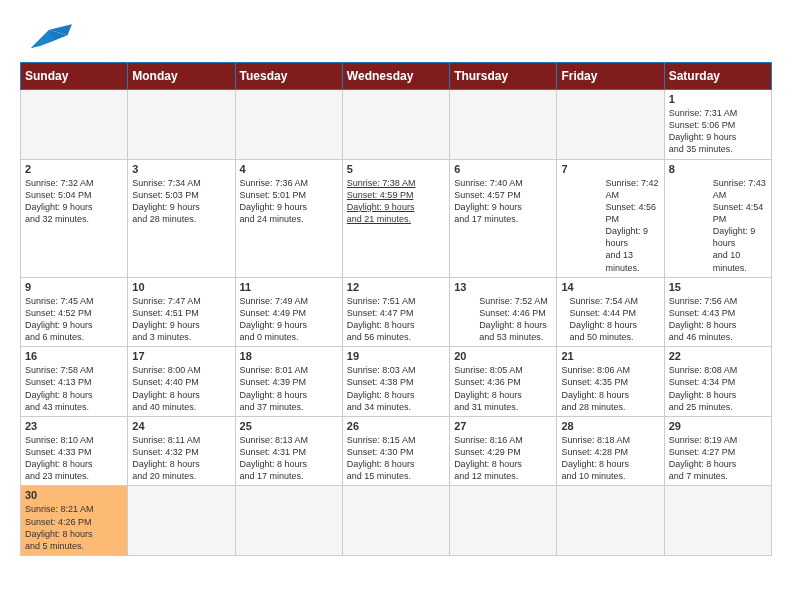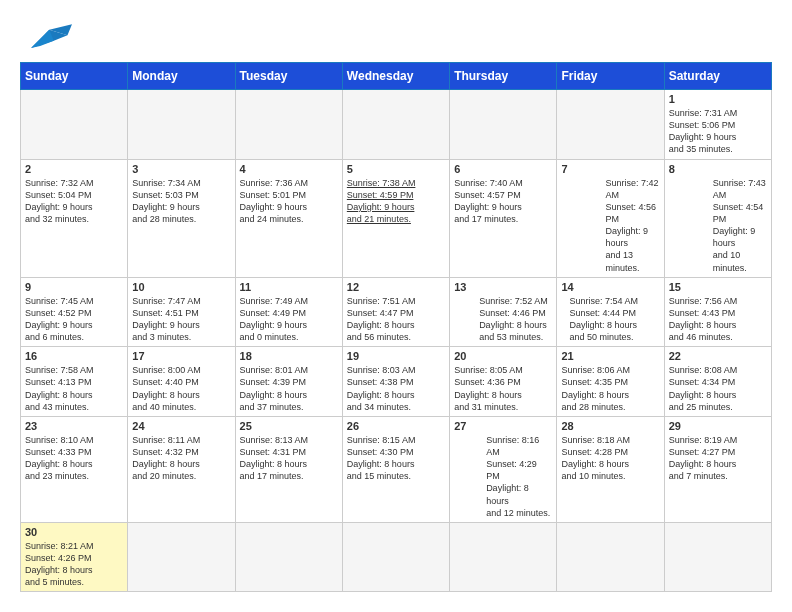--- a/index.html
+++ b/index.html
@@ -51,21 +51,21 @@
     .location {
       font-size: 14px;
       color: #555;
     }
     .calendar {
       width: 100%;
       border-collapse: collapse;
       border: 1px solid #ccc;
     }
     .calendar th {
-      background-color: #1d4ed8;
+      background-color: #7f1d1d;
       color: #fff;
       font-size: 12px;
       font-weight: bold;
       padding: 6px 4px;
       text-align: left;
       border: 1px solid #1a7abf;
     }
     .calendar td {
       vertical-align: top;
       border: 1px solid #ccc;
@@ -87,21 +87,21 @@
     }
     .day-info {
       font-size: 9px;
       line-height: 1.35;
       color: #333;
     }
     .last-row td {
       background: #f5f5f5;
     }
     .last-row td.has-data {
-      background: #fef9c3;
+      background: #fdba74;
     }
   </style>
 </head>
 <body>
 
 <div class="page">
   <div class="header">
     <div class="logo">
       <div style="display:flex;align-items:center;gap:0px;">
         <span class="logo-text">
@@ -326,21 +326,21 @@
           </td>
           <td>
             <div class="day-number">26</div>
             <div class="day-info" style="white-space: pre-line;">Sunrise: 8:15 AM
 Sunset: 4:30 PM
 Daylight: 8 hours
 and 15 minutes.</div>
           </td>
           <td>
             <div class="day-number">27</div>
-            <div class="day-info" style="white-space: pre-line; margin-left: 32px;">Sunrise: 8:16 AM
+            <div class="day-info" style="white-space: pre-line;">Sunrise: 8:16 AM
 Sunset: 4:29 PM
 Daylight: 8 hours
 and 12 minutes.</div>
           </td>
           <td>
             <div class="day-number">28</div>
             <div class="day-info" style="white-space: pre-line;">Sunrise: 8:18 AM
 Sunset: 4:28 PM
 Daylight: 8 hours
 and 10 minutes.</div>

